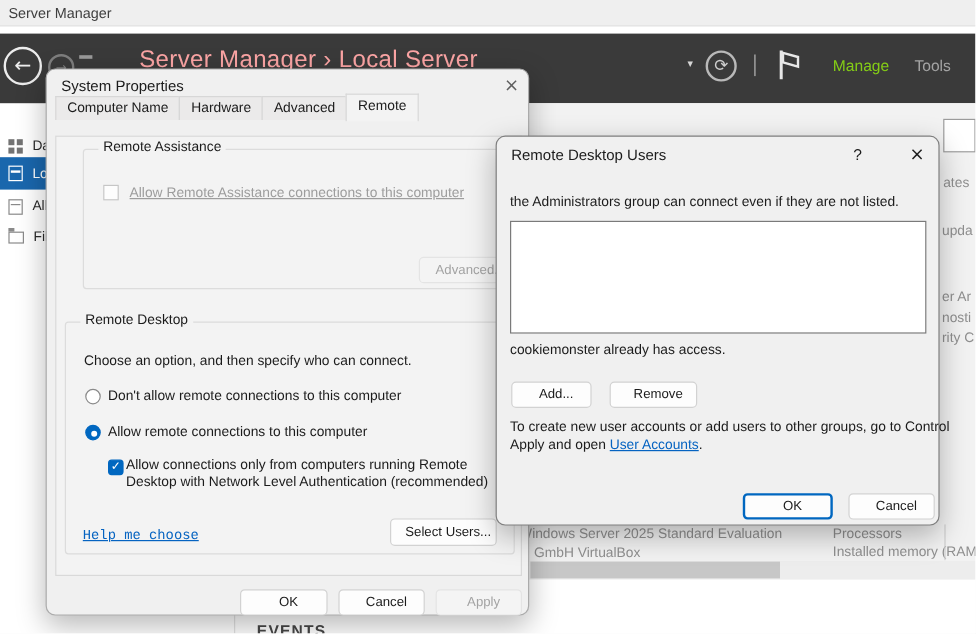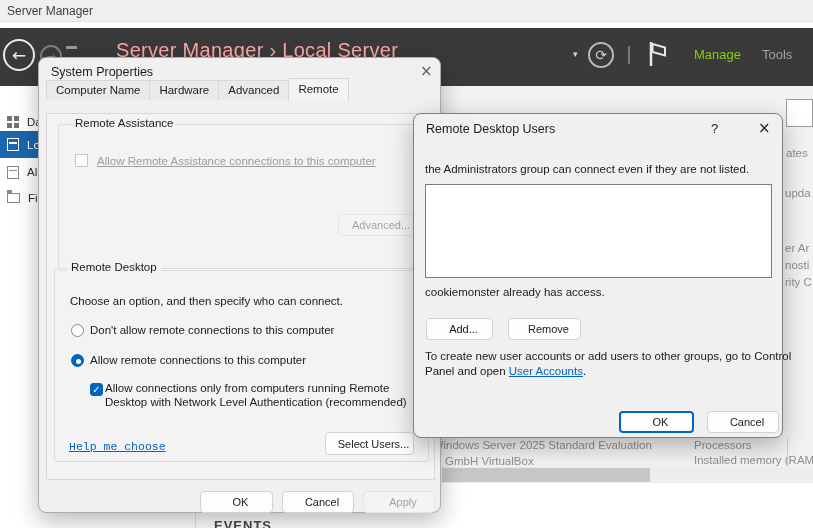--- a/index.html
+++ b/index.html
@@ -164,21 +164,21 @@
 
     <div class="abs tabs">
       <div class="tab">Computer Name</div>
       <div class="tab">Hardware</div>
       <div class="tab">Advanced</div>
       <div class="tab sel">Remote</div>
     </div>
 
     <div class="abs tabpage">
 
-      <div class="group" style="left:11px; top:10px; width:375px; height:147px;">
+      <div class="group" style="left:22px; top:10px; width:375px; height:117px;">
         <div class="group-label">Remote Assistance</div>
         <div class="abs cb disabled" style="left:16px; top:29px;"></div>
         <div class="abs muted nowrap" style="left:38px; top:30px;">Allow Remote Assistance connections to this computer</div>
         <div class="abs btn disabled" style="left:279px; top:89px; width:78px; height:22px;">Advanced...</div>
       </div>
 
       <div class="group" style="left:7px; top:154px; width:375px; height:194px;">
         <div class="group-label">Remote Desktop</div>
         <div class="abs nowrap" style="left:15px; top:26px;">Choose an option, and then specify who can connect.</div>
 
@@ -211,20 +211,20 @@
 
     <div class="abs listbox" style="left:11px; top:70px; width:347px; height:94px;"></div>
 
     <div class="abs nowrap" style="left:11px; top:172px;">cookiemonster already has access.</div>
 
     <div class="abs btn" style="left:12px; top:204px; width:67px; height:22px;">Add...</div>
     <div class="abs btn" style="left:94px; top:204px; width:73px; height:22px;">Remove</div>
 
     <div class="abs nowrap" style="left:11px; top:236px;">To create new user accounts or add users to other groups, go to Control</div>
     <div class="abs nowrap" style="left:11px; top:251px;">
-      <span>Panel and open </span><span class="link">User Accounts</span><span>.</span>
+      <span>Apply and open </span><span class="link">User Accounts</span><span>.</span>
     </div>
 
     <div class="abs btn default" style="left:205px; top:297px; width:75px; height:22px;">OK</div>
     <div class="abs btn" style="left:293px; top:297px; width:72px; height:22px;">Cancel</div>
   </div>
 
 </div>
 
 </body></html>

